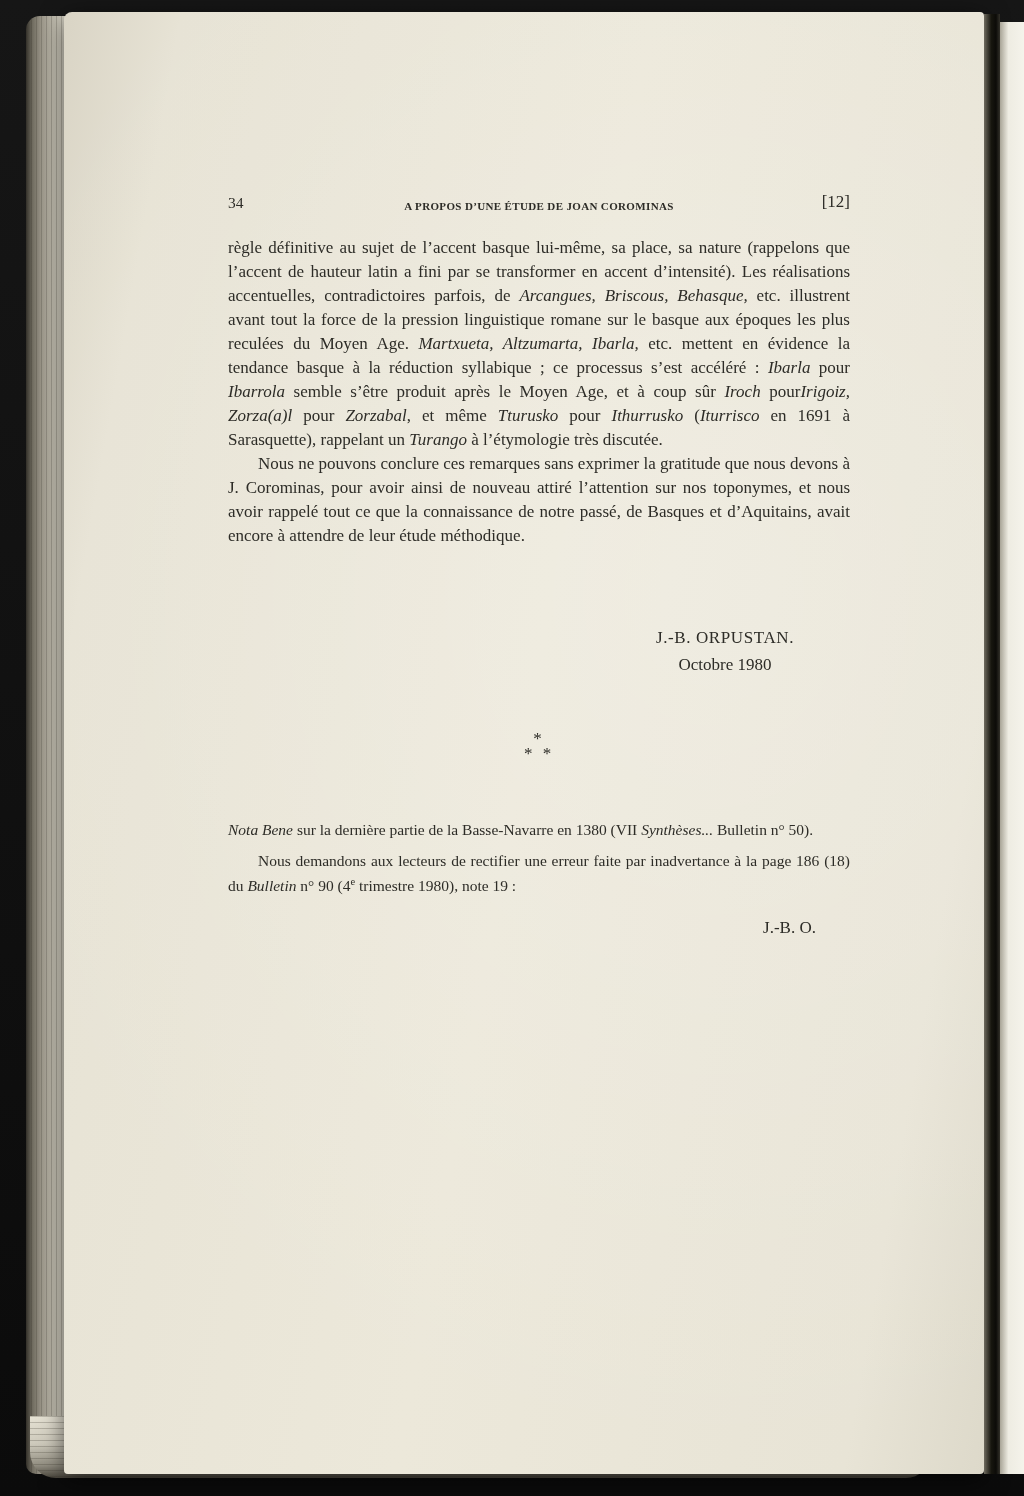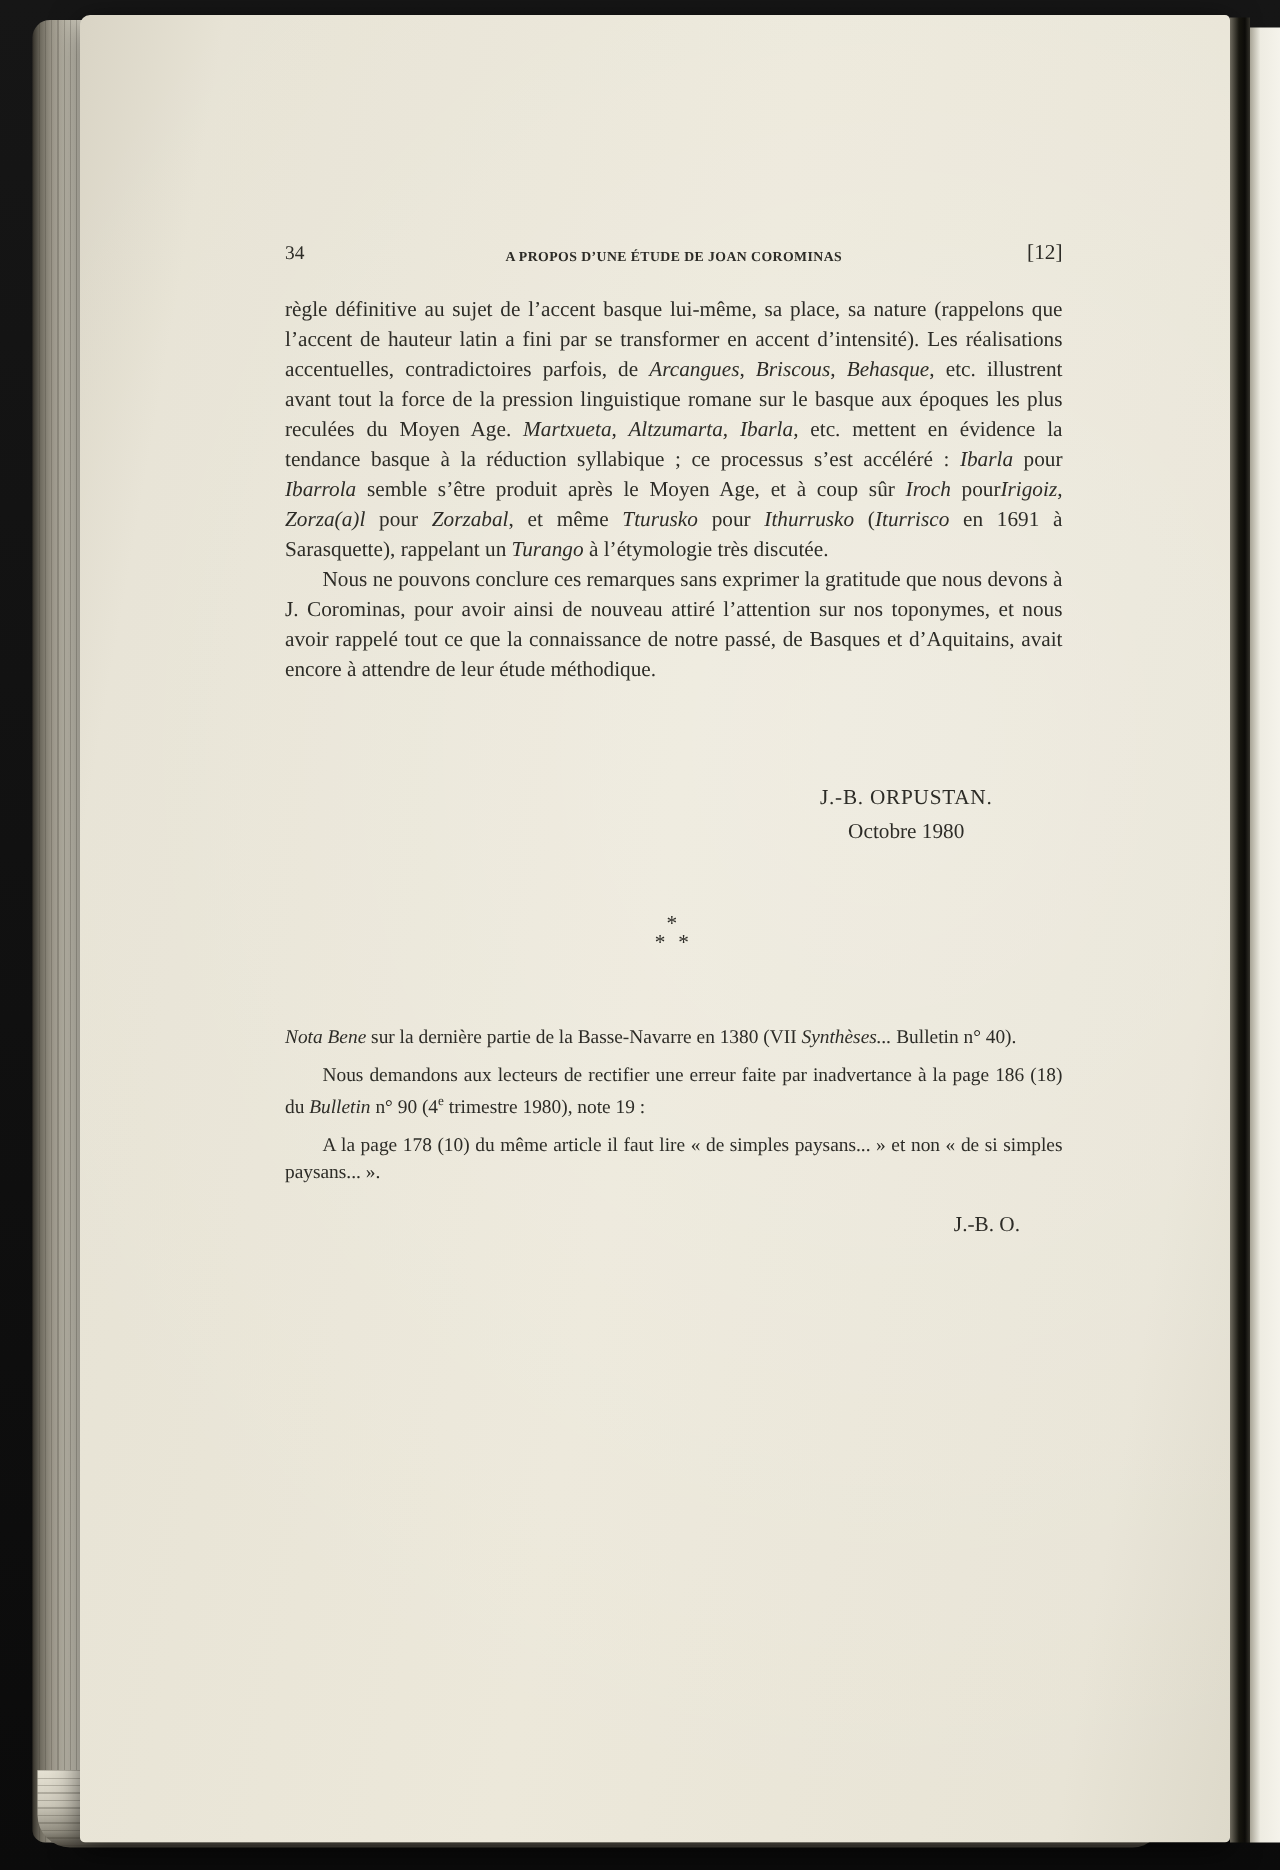--- a/index.html
+++ b/index.html
@@ -104,23 +104,22 @@
         <div class="sig-name">J.-B. ORPUSTAN.</div>
         <div class="sig-date">Octobre 1980</div>
       </div>
 
       <div class="asterisks">
         <div>*</div>
         <div>* *</div>
       </div>
 
       <div class="nota-bene">
-        <p class="para"><span class="it">Nota Bene</span><span> sur la dernière partie de la Basse-Navarre en 1380 (VII </span><span class="it">Synthèses...</span><span> Bulletin n° 40).</span></p>
+        <p class="para"><span class="it">Nota Bene</span><span> sur la dernière partie de la Basse-Navarre en 1380 (VII </span><span class="it">Synthèses...</span><span> Bulletin n° 50).</span></p>
         <p class="para indent"><span>Nous demandons aux lecteurs de rectifier une erreur faite par inadvertance à la page 186 (18) du </span><span class="it">Bulletin</span><span> n° 90 (4</span><sup>e</sup><span> trimestre 1980), note 19 :</span></p>
-        <p class="para indent">A la page 178 (10) du même article il faut lire « de simples paysans... » et non « de si simples paysans... ».</p>
         <div class="nb-sig">J.-B. O.</div>
       </div>
 
     </div>
   </div>
 
   <div class="gutter"></div>
   <div class="next-page"></div>
 </div>
 

